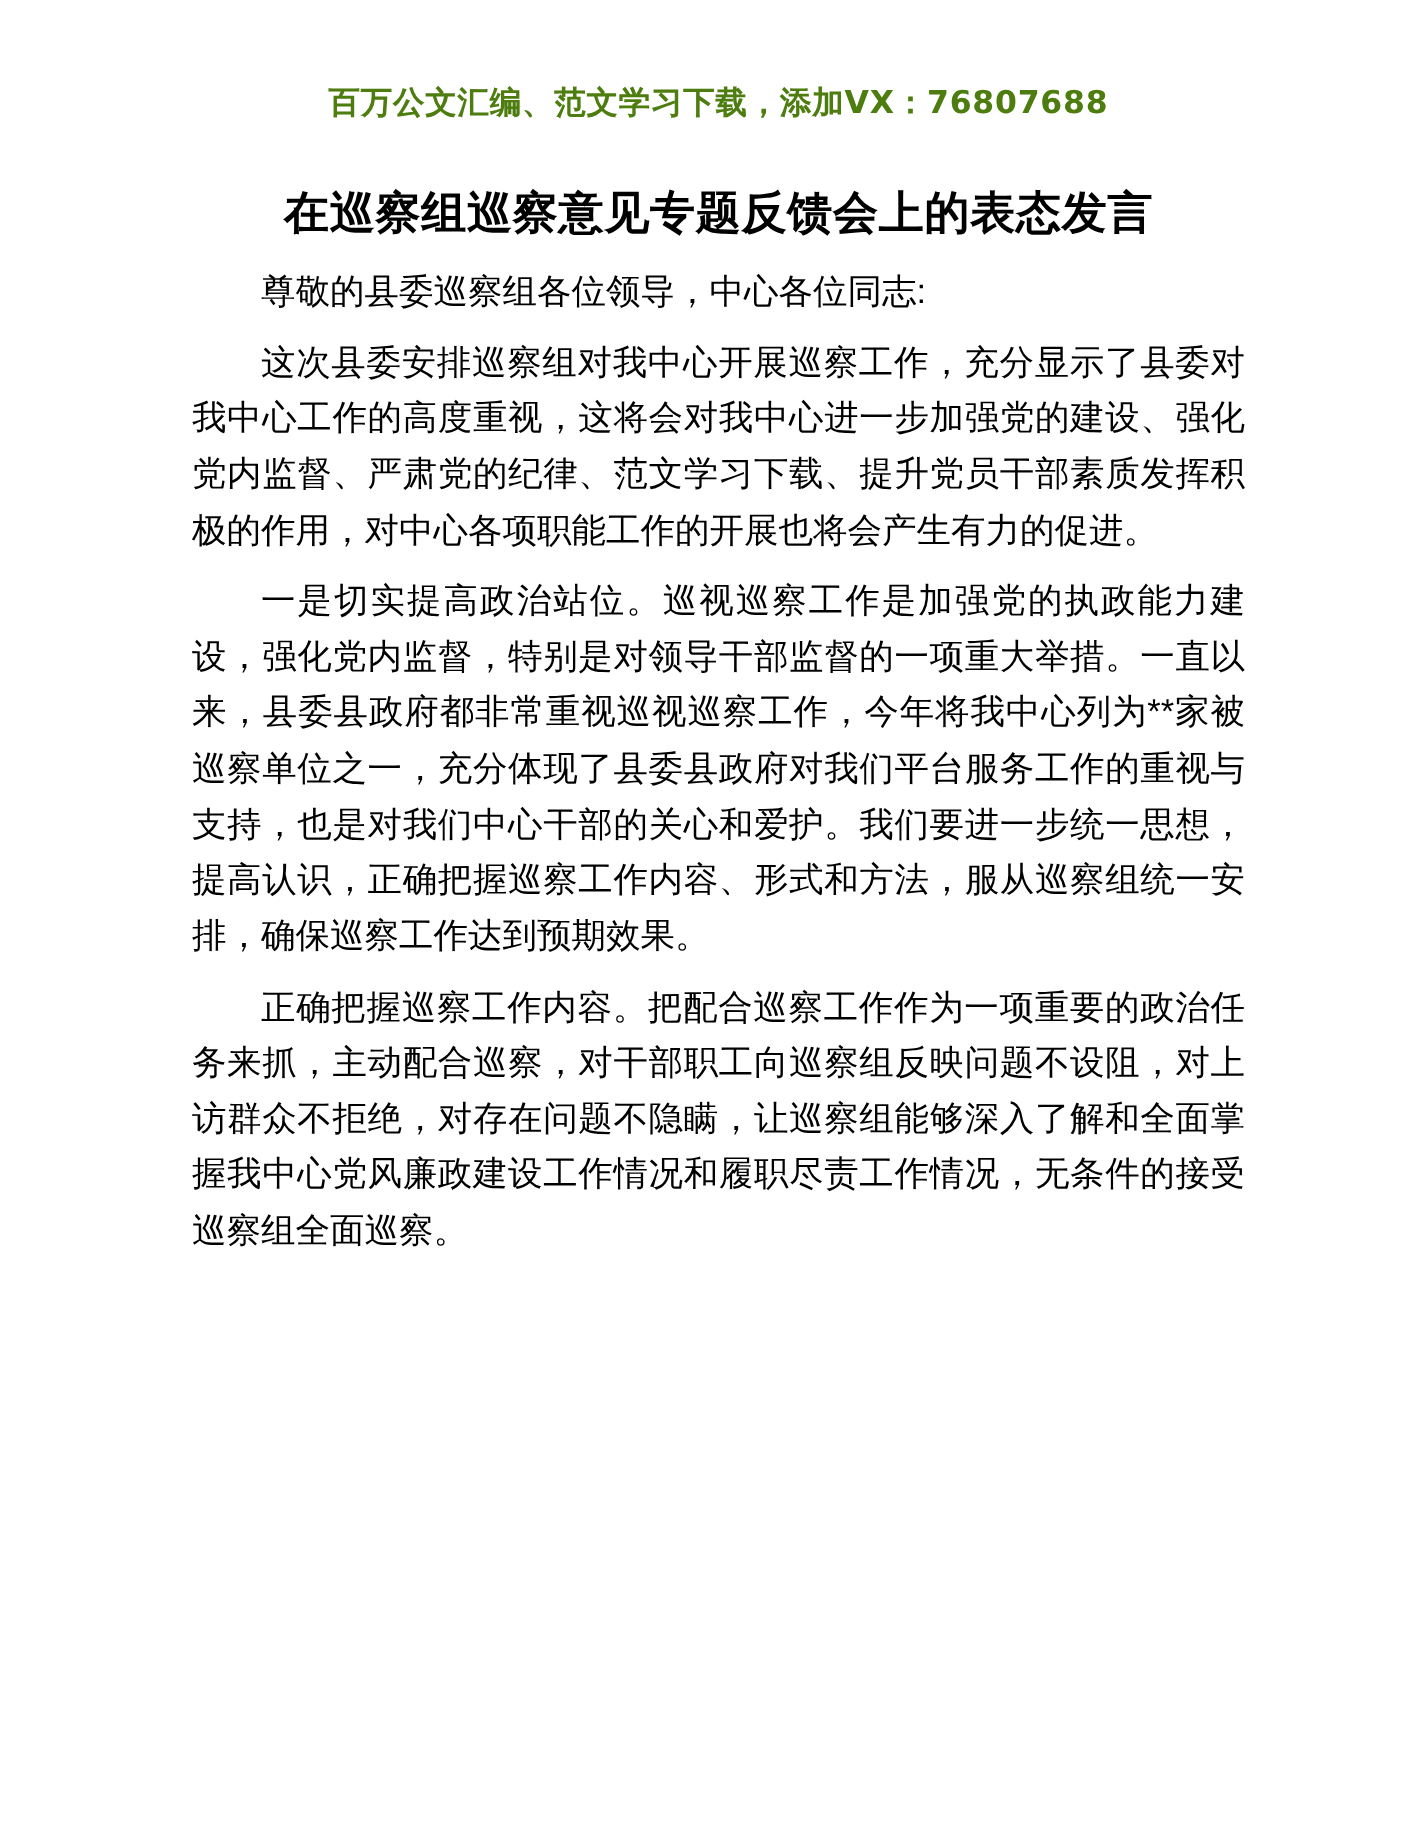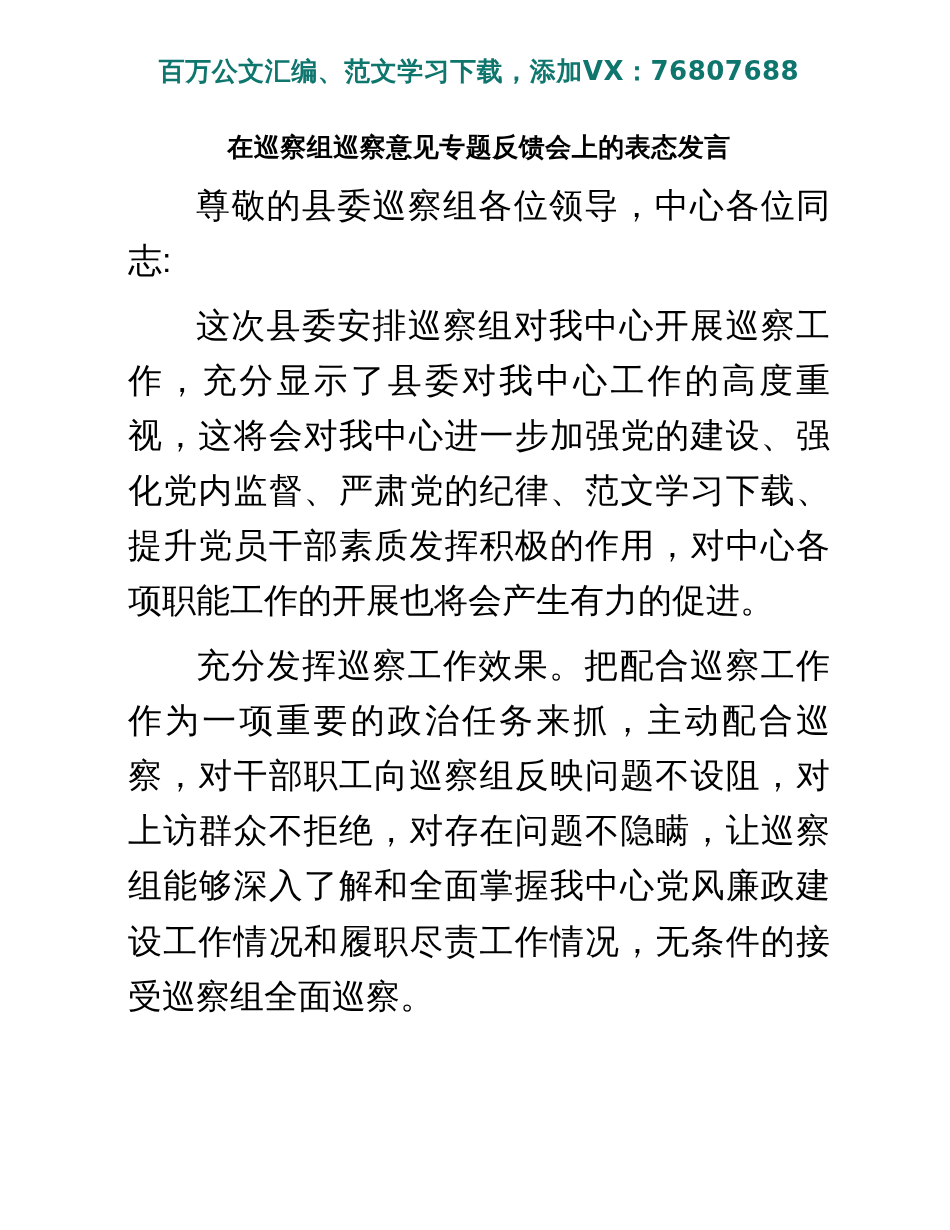--- a/index.html
+++ b/index.html
@@ -17,42 +17,42 @@
   .page {
     width: 950px;
     height: 1230px;
     box-sizing: border-box;
     padding: 0 120px 0 128px;
     position: relative;
     background: #ffffff;
   }
   .watermark {
     text-align: center;
-    color: #0f766e;
+    color: #4d7c0f;
     font-family: "DejaVu Sans", "Liberation Sans", sans-serif;
-    font-size: 26px;
+    font-size: 21px;
     font-weight: bold;
     letter-spacing: 0.5px;
     padding-top: 54px;
     padding-bottom: 0;
     white-space: nowrap;
   }
   .doc-title {
     text-align: center;
     font-family: "DejaVu Sans", "Liberation Sans", sans-serif;
     font-weight: bold;
-    font-size: 26px;
+    font-size: 30px;
     line-height: 1.25;
     margin-top: 42px;
     margin-bottom: 14px;
     letter-spacing: 0.5px;
   }
   .body-text p {
     font-family: Liberation Sans, sans-serif;
-    font-size: 34px;
+    font-size: 23px;
     line-height: 1.62;
     margin: 4px 0 10px 0;
     text-align: justify;
     text-justify: inter-ideograph;
     text-indent: 2em;
     letter-spacing: 0px;
   }
   .body-text p:last-child {
     margin-bottom: 0;
   }
@@ -62,16 +62,17 @@
 
 <div class="page">
 
   <div class="watermark">百万公文汇编、范文学习下载，添加VX：76807688</div>
 
   <h1 class="doc-title">在巡察组巡察意见专题反馈会上的表态发言</h1>
 
   <div class="body-text">
     <p>尊敬的县委巡察组各位领导，中心各位同志:</p>
     <p>这次县委安排巡察组对我中心开展巡察工作，充分显示了县委对我中心工作的高度重视，这将会对我中心进一步加强党的建设、强化党内监督、严肃党的纪律、范文学习下载、提升党员干部素质发挥积极的作用，对中心各项职能工作的开展也将会产生有力的促进。</p>
-    <p>充分发挥巡察工作效果。把配合巡察工作作为一项重要的政治任务来抓，主动配合巡察，对干部职工向巡察组反映问题不设阻，对上访群众不拒绝，对存在问题不隐瞒，让巡察组能够深入了解和全面掌握我中心党风廉政建设工作情况和履职尽责工作情况，无条件的接受巡察组全面巡察。</p>
+    <p>一是切实提高政治站位。巡视巡察工作是加强党的执政能力建设，强化党内监督，特别是对领导干部监督的一项重大举措。一直以来，县委县政府都非常重视巡视巡察工作，今年将我中心列为**家被巡察单位之一，充分体现了县委县政府对我们平台服务工作的重视与支持，也是对我们中心干部的关心和爱护。我们要进一步统一思想，提高认识，正确把握巡察工作内容、形式和方法，服从巡察组统一安排，确保巡察工作达到预期效果。</p>
+    <p>正确把握巡察工作内容。把配合巡察工作作为一项重要的政治任务来抓，主动配合巡察，对干部职工向巡察组反映问题不设阻，对上访群众不拒绝，对存在问题不隐瞒，让巡察组能够深入了解和全面掌握我中心党风廉政建设工作情况和履职尽责工作情况，无条件的接受巡察组全面巡察。</p>
   </div>
 
 </div>
 
 </body></html>

